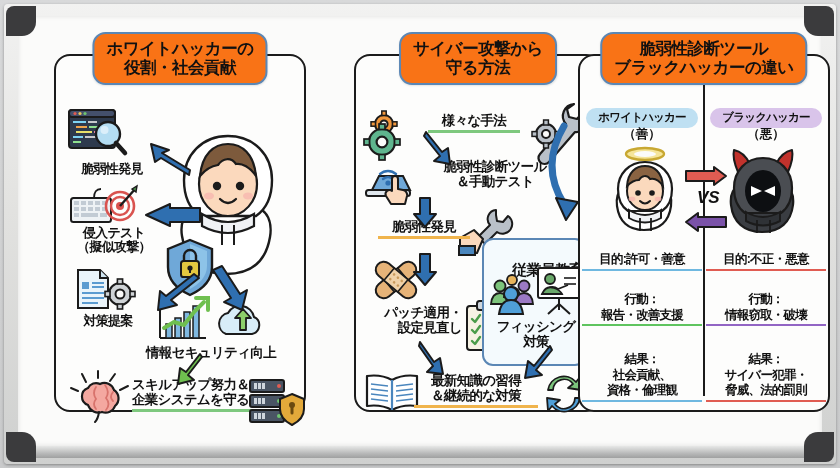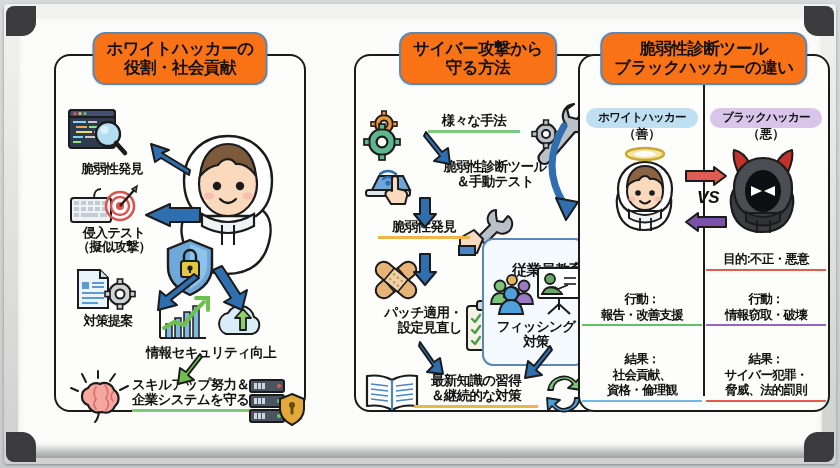--- a/index.html
+++ b/index.html
@@ -564,20 +564,23 @@
         <svg class="ico" style="left:104px; top:110px;" width="44" height="20" viewBox="0 0 44 20">
           <path d="M2 5 h28 v-4 l12 9 l-12 9 v-4 h-28 z" fill="#e05c52" stroke="#1b1b1b" stroke-width="2" stroke-linejoin="round"></path>
         </svg>
         <div class="vs" style="left:117px; top:132px;">
           <span>VS</span>
         </div>
         <svg class="ico" style="left:104px; top:156px;" width="44" height="20" viewBox="0 0 44 20">
           <path d="M42 5 h-28 v-4 l-12 9 l12 9 v-4 h28 z" fill="#7a52a8" stroke="#1b1b1b" stroke-width="2" stroke-linejoin="round"></path>
         </svg>
 
+        <div class="cmp" style="left:2px; top:196px; width:120px;">
+          <span class="u-blue">目的:許可・善意</span>
+        </div>
         <div class="cmp" style="left:2px; top:236px; width:120px;">
           <span>行動：</span>
           <span class="u-grn2">報告・改善支援</span>
         </div>
         <div class="cmp" style="left:2px; top:296px; width:120px;">
           <span>結果：</span>
           <span>社会貢献、</span>
           <span class="u-blue">資格・倫理観</span>
         </div>
 

